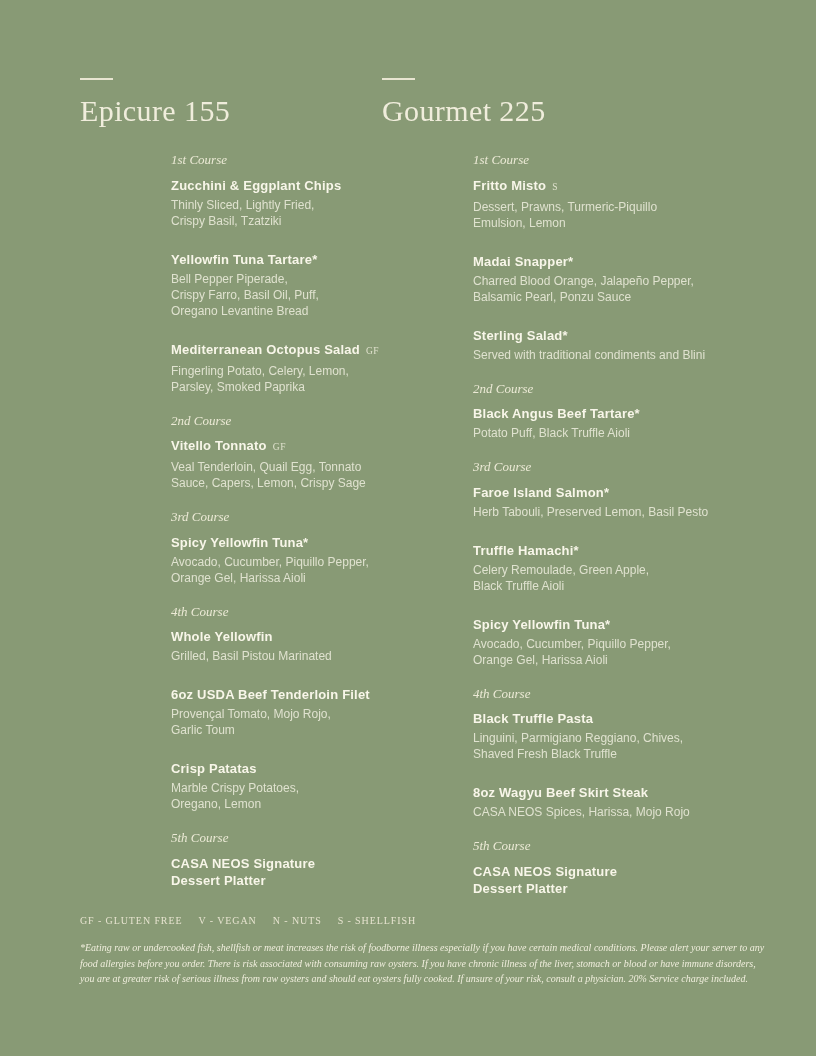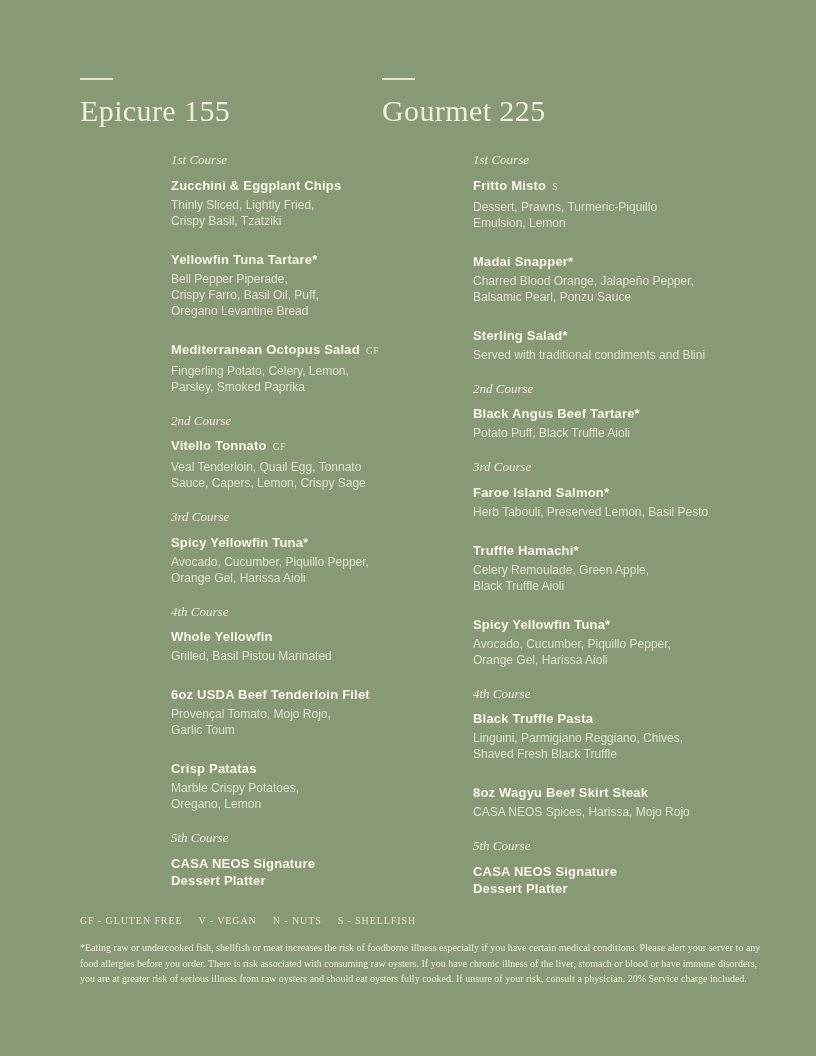--- a/index.html
+++ b/index.html
@@ -86,20 +86,21 @@
     font-size: 10px;
     letter-spacing: 0.9px;
     color: #E6E3CF;
   }
   .legend span { margin-right: 16px; }
   .disclaimer {
     position: absolute;
     left: 80px;
     top: 940px;
     font-family: "Liberation Serif", serif;
+    font-style: italic;
     font-size: 10px;
     line-height: 15.5px;
     color: #F0EEDD;
   }
 </style>
 </head>
 <body>
 
 <div class="page">
   <div class="columns">

